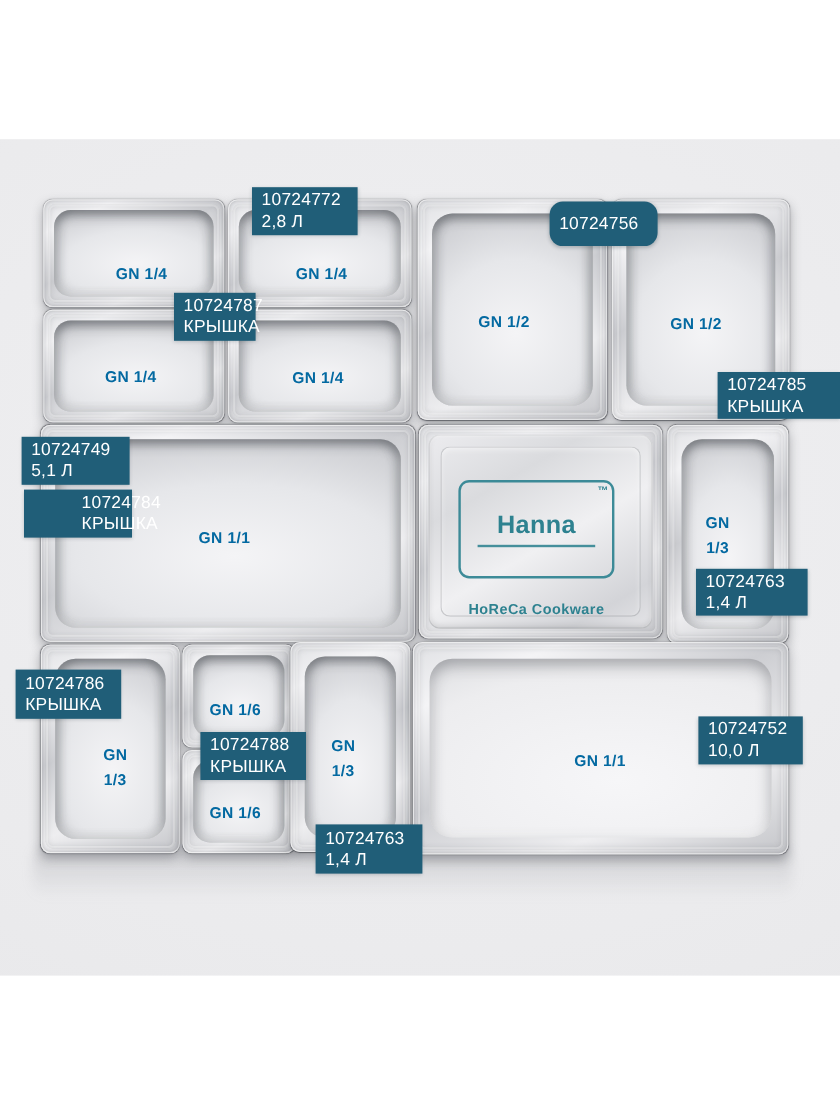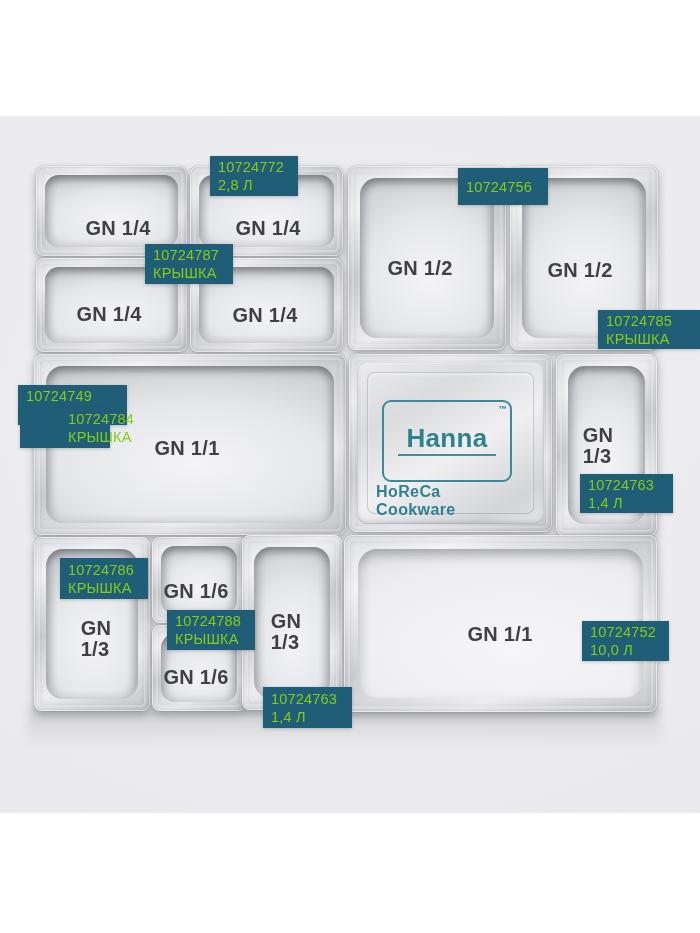--- a/index.html
+++ b/index.html
@@ -25,39 +25,39 @@
   .shallow .well{inset:14px;border-radius:19px;
        background:radial-gradient(120% 110% at 55% 68%, #f6f6f8 0%, #ededef 55%, #d9dadd 85%, #c2c3c8 100%);
        box-shadow:inset 0 5px 12px rgba(45,48,55,.38), inset 0 -3px 6px rgba(255,255,255,.6);}
   .lid-face{position:absolute;inset:8px;border-radius:10px;
        background:linear-gradient(150deg,#ececef 0%,#dadbde 28%,#f0f0f2 55%,#d3d4d8 85%,#e5e5e8 100%);
        box-shadow:inset 0 1px 3px rgba(255,255,255,.8), inset 0 0 0 1px rgba(130,132,138,.38),
                   inset 0 -2px 5px rgba(0,0,0,.14);}
   .lid-face::before{content:"";position:absolute;inset:10px;border-radius:8px;
        box-shadow:inset 0 0 0 1px rgba(120,124,130,.35), inset 0 2px 5px rgba(255,255,255,.6);}
   
-  .gn{position:absolute;z-index:3;transform:translate(-50%,-50%);color:#404040;font-weight:700;
-      font-size:20px;letter-spacing:.3px;white-space:nowrap;}
-  .gn-stack{display:flex;flex-direction:column;text-align:left;line-height:21px;}
+  .gn{position:absolute;z-index:3;transform:translate(-50%,-50%);color:#0369a1;font-weight:700;
+      font-size:13px;letter-spacing:.3px;white-space:nowrap;}
+  .gn-stack{display:flex;flex-direction:column;text-align:center;line-height:21px;}
   
-  .tag{position:absolute;z-index:5;background:#205e78;color:#84cc16;box-sizing:border-box;
+  .tag{position:absolute;z-index:5;background:#205e78;color:#ffffff;box-sizing:border-box;
        display:flex;flex-direction:column;justify-content:center;padding:2px 5px 2px 8px;
        font-size:14.5px;line-height:18px;letter-spacing:.2px;
        box-shadow:0 1px 3px rgba(35,55,65,.25);}
   .tag-line{white-space:nowrap;}
   
   .logo{position:absolute;left:376px;top:400px;width:142px;z-index:4;display:flex;
         flex-direction:column;align-items:center;color:#2e8290;}
   .logo-box{position:relative;width:130px;height:82px;border:2px solid rgba(46,130,144,.92);
         border-radius:9px;box-sizing:border-box;display:flex;flex-direction:column;
         align-items:center;justify-content:center;}
-  .logo-name{font-size:26px;font-weight:700;line-height:28px;letter-spacing:.3px;}
+  .logo-name{font-size:21px;font-weight:700;line-height:28px;letter-spacing:.3px;}
   .logo-divider{width:98px;height:2px;background:rgba(46,130,144,.88);margin:2px 0 3px;}
   .logo-tm{position:absolute;top:2px;right:3px;font-size:9px;font-weight:700;}
-  .logo-tagline{margin-top:1px;font-size:16px;font-weight:700;letter-spacing:.4px;}
+  .logo-tagline{margin-top:19px;font-size:12px;font-weight:700;letter-spacing:.4px;}
 </style>
 </head>
 <body>
 
 <div class="stage">
   <div class="photo"></div>
   <div class="reflection"></div>
 
   <div class="pan sm" style="left:36px;top:166px;width:151px;height:90px;">
       <div class="well"></div>
@@ -134,52 +134,52 @@
       <span class="logo-name">Hanna</span>
       <div class="logo-divider"></div>
     </div>
     <div class="logo-tagline">HoReCa Cookware</div>
   </div>
 
   <div class="tag" style="left:210px;top:156px;width:88px;height:40px;">
     <span class="tag-line">10724772</span>
     <span class="tag-line">2,8 Л</span>
   </div>
-  <div class="tag" style="left:458px;top:168px;width:90px;height:37px;">
+  <div class="tag" style="left:458px;top:168px;width:90px;height:37px;border-radius:11px;">
     <span class="tag-line">10724756</span>
   </div>
-  <div class="tag" style="left:145px;top:244px;width:88px;height:40px;">
+  <div class="tag" style="left:145px;top:244px;width:68px;height:40px;">
     <span class="tag-line">10724787</span>
     <span class="tag-line">КРЫШКА</span>
   </div>
   <div class="tag" style="left:598px;top:310px;width:102px;height:39px;">
     <span class="tag-line">10724785</span>
     <span class="tag-line">КРЫШКА</span>
   </div>
-  <div class="tag" style="left:18px;top:385px;width:109px;height:40px;">
+  <div class="tag" style="left:18px;top:364px;width:90px;height:40px;">
     <span class="tag-line">10724749</span>
     <span class="tag-line">5,1 Л</span>
   </div>
   <div class="tag" style="left:20px;top:408px;width:90px;height:40px;padding-left:48px;">
     <span class="tag-line">10724784</span>
     <span class="tag-line">КРЫШКА</span>
   </div>
   <div class="tag" style="left:580px;top:474px;width:93px;height:39px;">
     <span class="tag-line">10724763</span>
     <span class="tag-line">1,4 Л</span>
   </div>
-  <div class="tag" style="left:13px;top:558px;width:88px;height:41px;margin-left:47px;">
+  <div class="tag" style="left:13px;top:558px;width:88px;height:41px;">
     <span class="tag-line">10724786</span>
     <span class="tag-line">КРЫШКА</span>
   </div>
   <div class="tag" style="left:167px;top:610px;width:88px;height:40px;">
     <span class="tag-line">10724788</span>
     <span class="tag-line">КРЫШКА</span>
   </div>
-  <div class="tag" style="left:582px;top:597px;width:87px;height:40px;margin-top:24px;">
+  <div class="tag" style="left:582px;top:597px;width:87px;height:40px;">
     <span class="tag-line">10724752</span>
     <span class="tag-line">10,0 Л</span>
   </div>
   <div class="tag" style="left:263px;top:687px;width:89px;height:41px;">
     <span class="tag-line">10724763</span>
     <span class="tag-line">1,4 Л</span>
   </div>
 </div>
 
 </body></html>

